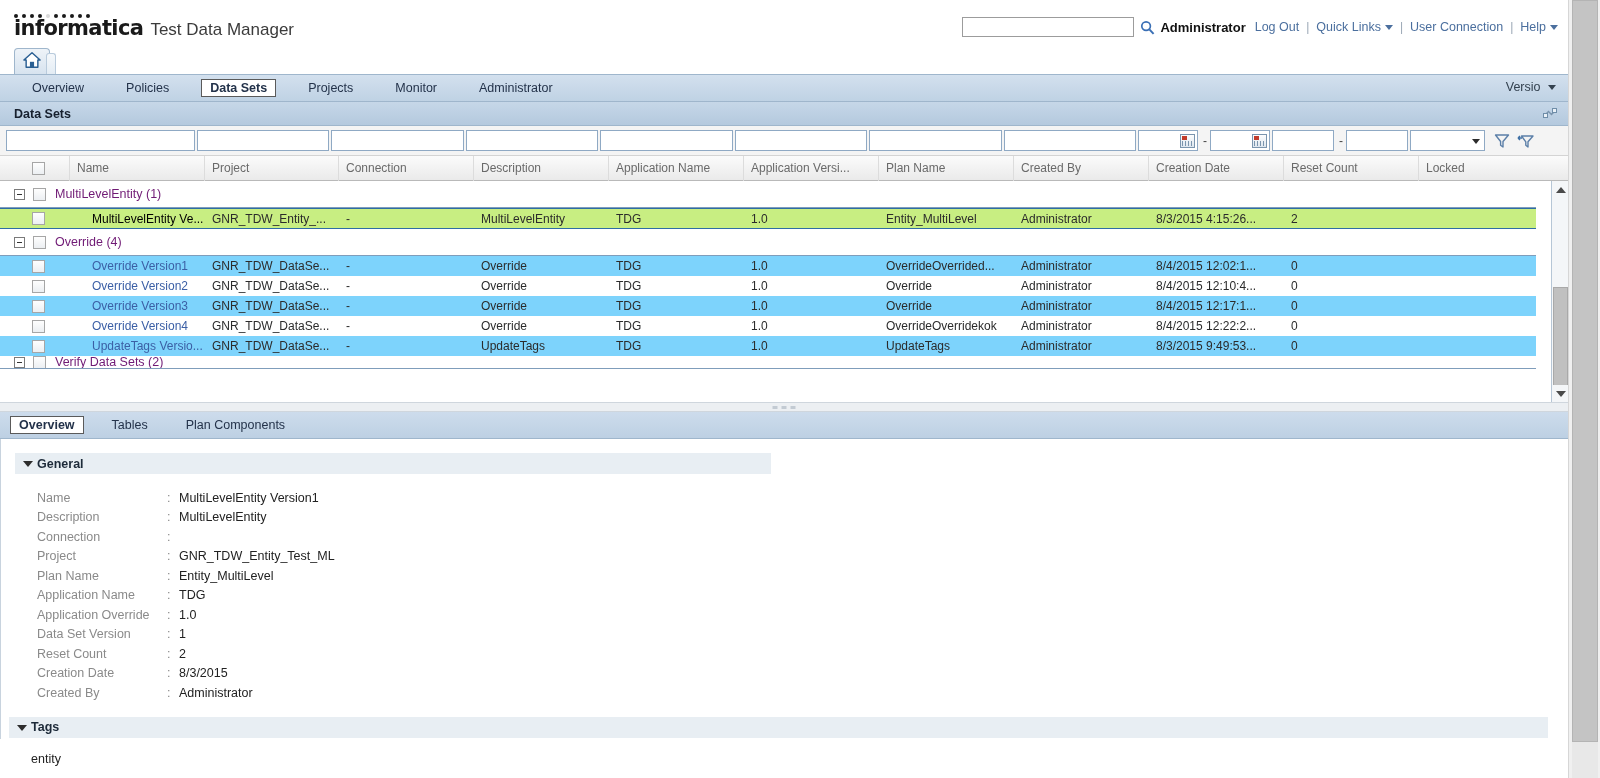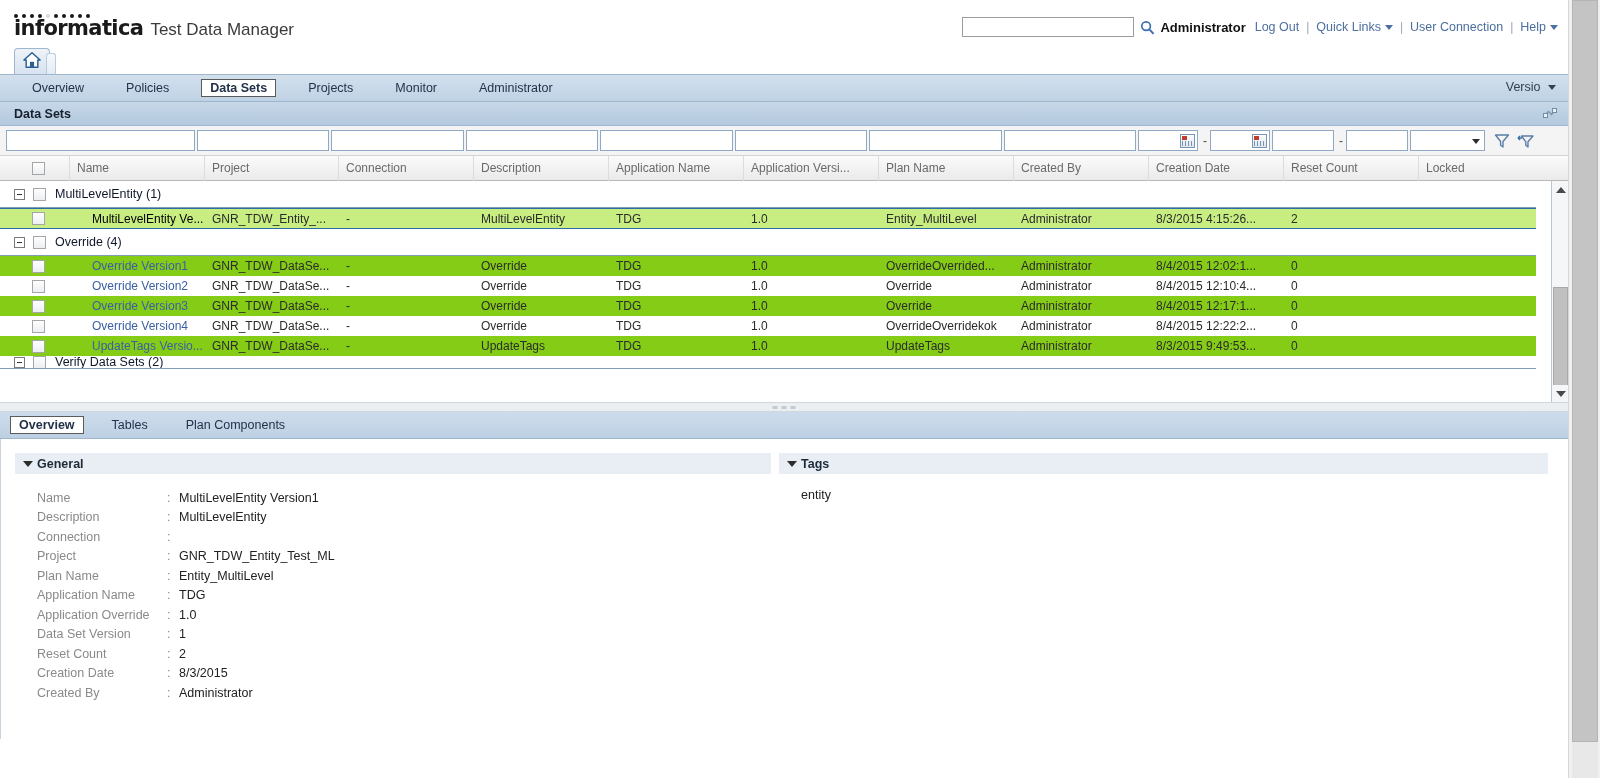--- a/index.html
+++ b/index.html
@@ -346,30 +346,30 @@
     margin-right: 8px;
     flex: 0 0 auto;
   }
   .expander::before {
     content: "";
     position: absolute;
     left: 2px; right: 2px; top: 4px;
     height: 1px; background: #333;
   }
   .group-row .chk { margin-right: 9px; }
-  .group-label { color: #0f172a; }
+  .group-label { color: #701a75; }
 
   .data-row {
     display: flex;
     height: 20px;
     align-items: center;
     font-size: 12px;
     color: #2b2b2b;
   }
-  .data-row.alt { background: #84cc16; }
+  .data-row.alt { background: #7dd3fc; }
   .data-row.selected {
     background: #c8ee82;
     border-top: 1px solid #2e6da4;
     border-bottom: 1px solid #2e6da4;
     height: 21px;
   }
   .data-row .cell {
     padding-left: 7px;
     overflow: hidden;
     white-space: nowrap;
@@ -460,20 +460,21 @@
     padding: 1px 8px;
   }
 
   
   .detail {
     position: relative;
     height: 300px;
     background: #ffffff;
     border-left: 1px solid #c8d3de;
     display: flex;
+    flex-direction: column;
   }
   .detail-col {
     padding: 14px 0 0 0;
   }
   .col-left { width: 770px; padding-left: 14px; }
   .col-right { flex: 1; padding-left: 8px; padding-right: 20px; }
 
   .section-head {
     height: 21px;
     background: #e8eef3;

